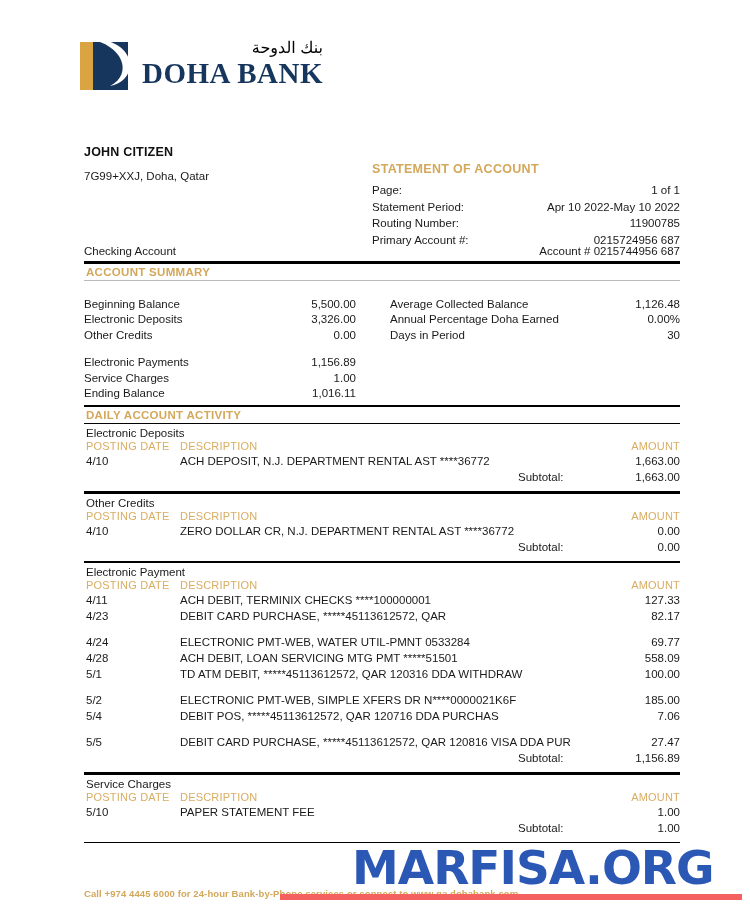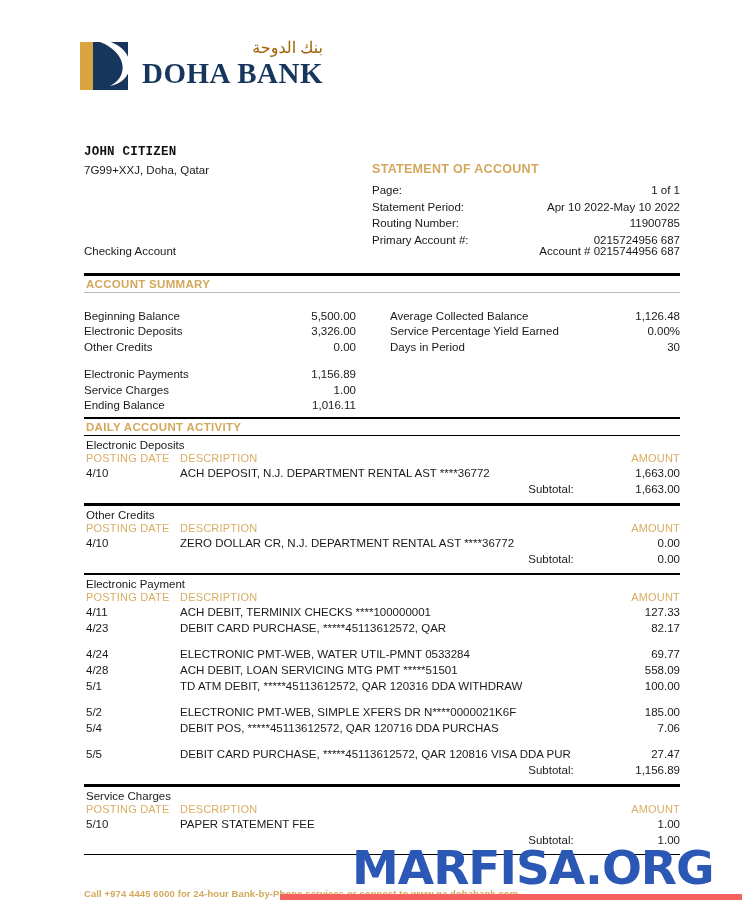--- a/index.html
+++ b/index.html
@@ -58,22 +58,22 @@
     left: 10px; top: 0px;
     width: 46px; height: 48px;
     overflow: hidden;
   }
   .logo-swoosh svg { display: block; }
   .logo-text {
     margin-left: 14px;
     line-height: 1;
   }
   .logo-ar {
-    font-family: Liberation Serif, serif;
-    color: #a16207;
+    font-family: Liberation Sans, sans-serif;
+    color: #000000;
     font-size: 16px;
     letter-spacing: 1px;
     direction: rtl;
     text-align: right;
     margin-bottom: 3px;
   }
   .logo-en {
     font-family: "Liberation Serif", serif;
     color: #17365d;
     font-size: 29px;
@@ -93,22 +93,21 @@
   .party-row {
     position: relative;
     height: 92px;
   }
   .party-left { position: absolute; left: 0; top: 0; width: 280px; }
   .acct-name {
     font-size: 12.5px;
     font-weight: bold;
     letter-spacing: 0.2px;
     color: #111;
-    margin-bottom: 5px;
-    font-family: Liberation Mono, monospace;
+    margin-bottom: 11px;
   }
   .acct-addr { font-size: 11.5px; color: #1a1a1a; }
 
   .party-right { position: absolute; left: 288px; top: 17px; width: 308px; }
   .soa-title {
     color: #d3a85a;
     font-size: 12.5px;
     font-weight: bold;
     letter-spacing: 0.3px;
     margin-bottom: 6px;
@@ -122,21 +121,21 @@
   }
   .meta-row .k { text-align: right; }
   .meta-row .v { text-align: right; }
 
   
   .acct-line {
     display: flex;
     justify-content: space-between;
     font-size: 11.5px;
     margin-top: 8px;
-    margin-bottom: 16px;
+    margin-bottom: 4px;
   }
 
   
   .rule-thick { height: 2.5px; background: #000; }
   .rule-thin  { height: 1px;  background: #000; }
   .rule-hair  { height: 1px;  background: #b9b9b9; }
 
   .band-title {
     color: #d3a85a;
     font-size: 11.5px;
@@ -187,21 +186,21 @@
   .c-desc { flex: 1 1 auto; }
   .c-amt  { width: 86px; flex: 0 0 86px; text-align: right; }
   .txn-gap { height: 10px; }
 
   .subtotal-row {
     display: flex;
     font-size: 11.5px;
     line-height: 17px;
   }
   .st-spacer { flex: 1 1 auto; }
-  .st-label { width: 76px; flex: 0 0 76px; text-align: center; padding-right: 10px; box-sizing: border-box; }
+  .st-label { width: 76px; flex: 0 0 76px; text-align: left; padding-right: 10px; box-sizing: border-box; }
   .st-amt   { width: 86px; flex: 0 0 86px; text-align: right; }
   .st-pad { height: 5px; }
 
   
   .footer {
     position: absolute;
     left: 84px;
     top: 888px;
     width: 596px;
     font-size: 9.5px;
@@ -328,21 +327,21 @@
               <span>1,016.11</span>
             </div>
           </div>
 
           <div class="sum-col right">
             <div class="sum-row">
               <span>Average Collected Balance</span>
               <span>1,126.48</span>
             </div>
             <div class="sum-row">
-              <span>Service Percentage Yield Earned</span>
+              <span>Annual Percentage Doha Earned</span>
               <span>0.00%</span>
             </div>
             <div class="sum-row">
               <span>Days in Period</span>
               <span>30</span>
             </div>
           </div>
         </div>
       </div>
 

